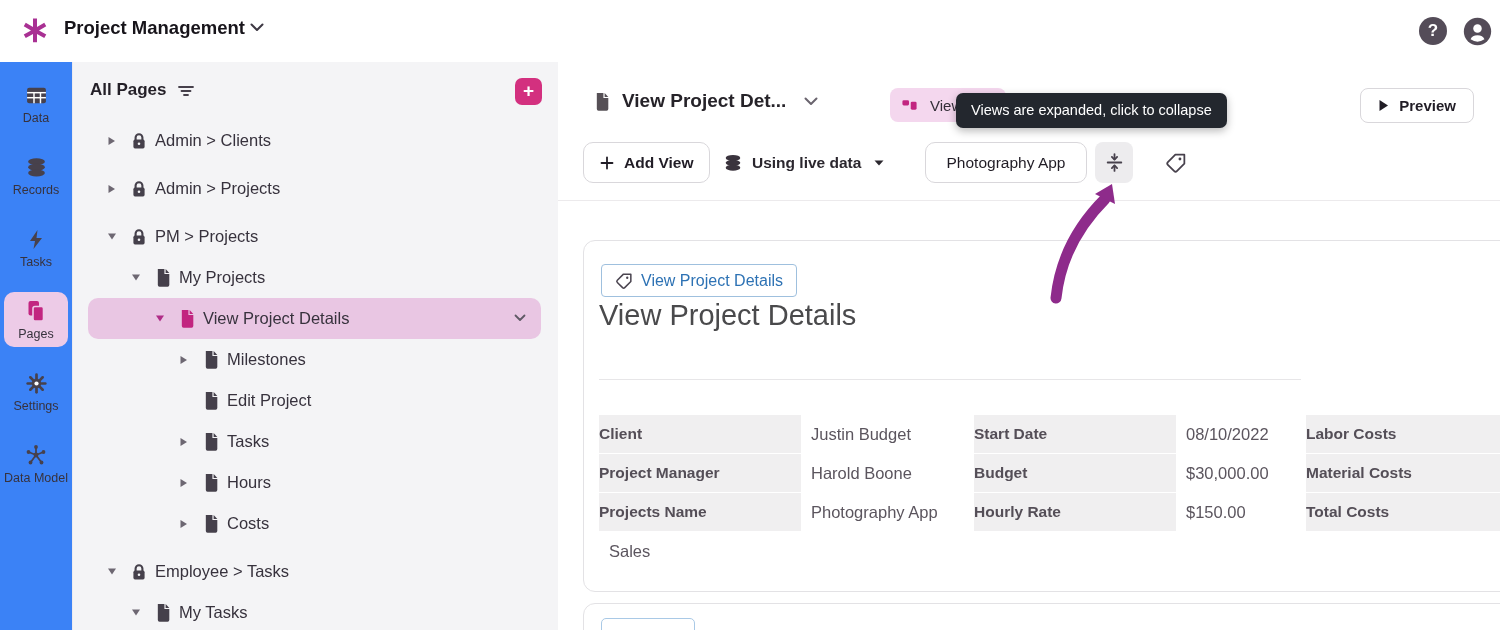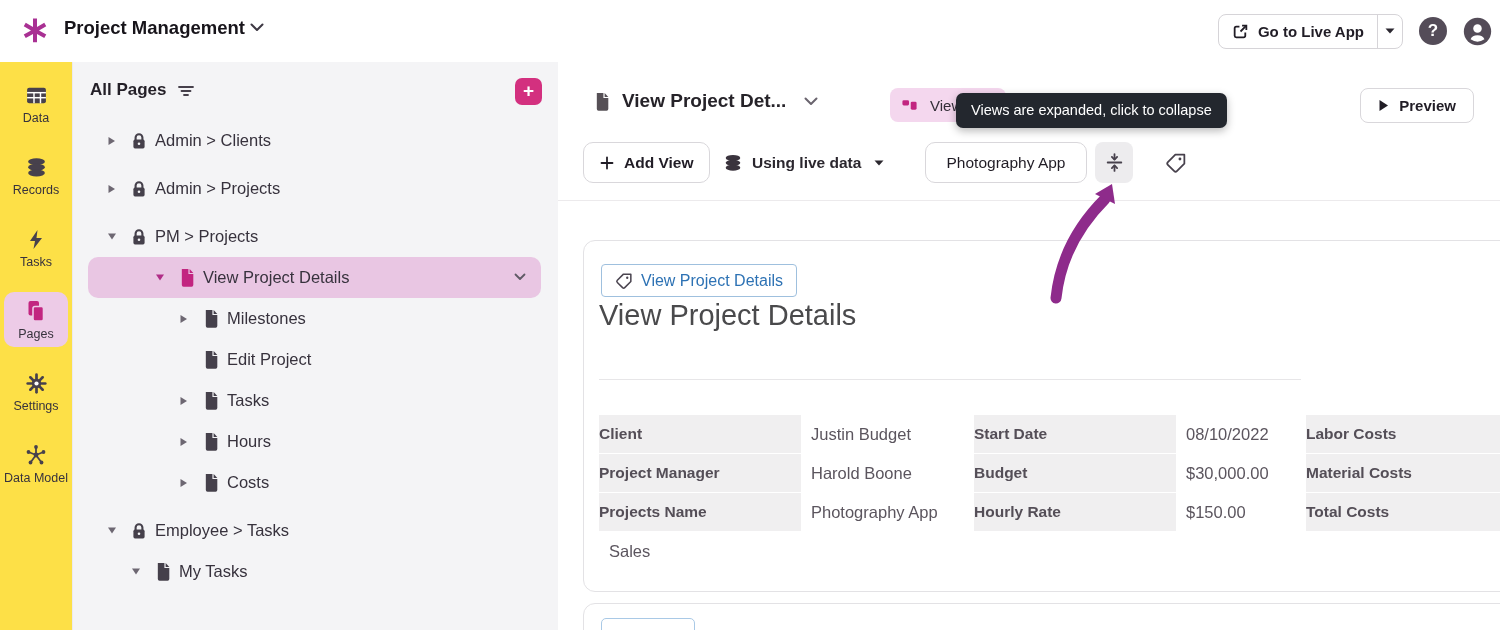--- a/index.html
+++ b/index.html
@@ -13,21 +13,21 @@
   .appname { position:absolute; left:64px; top:17px; font-size:18.5px; font-weight:700; color:#17141a; }
   .app-chev { position:absolute; left:250px; top:23px; color:#3d3843; }
   .topbar-right { position:absolute; right:8px; top:12px; height:38px; display:flex; align-items:center; gap:16px; }
   .live-btn { display:flex; align-items:stretch; height:35px; border:1px solid #d6d4d8; border-radius:8px; background:#fff; overflow:hidden; }
   .live-main { display:flex; align-items:center; gap:9px; padding:0 13px; font-size:15px; font-weight:700; color:#211d26; cursor:pointer; }
   .live-split { display:flex; align-items:center; justify-content:center; width:25px; border-left:1px solid #d6d4d8; color:#2b2730; cursor:pointer; }
   .help-circle { width:28px; height:28px; border-radius:50%; background:#544c58; color:#fff; display:flex; align-items:center; justify-content:center; font-size:17px; font-weight:700; cursor:pointer; }
   .avatar { width:29px; height:29px; cursor:pointer; display:flex; }
 
   
-  .rail { position:absolute; left:0; top:62px; width:73px; height:568px; background:#fde047; border-right:1px solid #eceaee; z-index:20; display:flex; flex-direction:column; align-items:center; padding-top:14px; gap:17px; }
+  .rail { position:absolute; left:0; top:62px; width:73px; height:568px; background:#3b82f6; border-right:1px solid #eceaee; z-index:20; display:flex; flex-direction:column; align-items:center; padding-top:14px; gap:17px; }
   .rail-item { width:64px; display:flex; flex-direction:column; align-items:center; gap:4px; padding:7px 0 6px; border-radius:10px; cursor:pointer; color:#47414c; }
   .rail-item .ricon { height:24px; display:flex; align-items:center; justify-content:center; }
   .rail-item .rlabel { font-size:12.5px; color:#37323d; white-space:nowrap; }
   .rail-item.active { background:#edcbe7; }
   .rail-item.active .ricon { color:#c22580; }
 
   
   .panel { position:absolute; left:73px; top:62px; width:485px; height:568px; background:#f4f4f6; z-index:10; }
   .panel-head { position:relative; height:58px; }
   .panel-title { position:absolute; left:17px; top:18px; font-size:17px; font-weight:700; color:#231f27; display:flex; align-items:center; gap:10px; }
@@ -100,37 +100,20 @@
           <path fill="currentColor" d="M10.4 2h3.2v6.7l5.8-3.3 1.6 2.8-5.8 3.3 5.8 3.3-1.6 2.8-5.8-3.3V21h-3.2v-6.7l-5.8 3.3-1.6-2.8 5.8-3.3-5.8-3.3 1.6-2.8 5.8 3.3z"></path>
         </svg>
       </div>
     <div class="appname">Project Management</div>
     <div class="app-chev">
         <svg width="14" height="9" viewBox="0 0 14 9">
           <polyline points="1.5,1.5 7,7 12.5,1.5" fill="none" stroke="currentColor" stroke-width="2" stroke-linecap="round" stroke-linejoin="round"></polyline>
         </svg>
       </div>
     <div class="topbar-right">
-      <div class="live-btn">
-        <div class="live-main">
-          <span>
-              <svg width="17" height="17" viewBox="0 0 16 16">
-                <path d="M12.5 9v3A1.5 1.5 0 0 1 11 13.5H4A1.5 1.5 0 0 1 2.5 12V5A1.5 1.5 0 0 1 4 3.5h3" fill="none" stroke="currentColor" stroke-width="1.7"></path>
-                <polyline points="9.5,2.5 13.5,2.5 13.5,6.5" fill="none" stroke="currentColor" stroke-width="1.7"></polyline>
-                <line x1="13" y1="3" x2="8" y2="8" stroke="currentColor" stroke-width="1.7"></line>
-              </svg>
-            </span>
-          <span>Go to Live App</span>
-        </div>
-        <div class="live-split">
-            <svg width="10" height="6" viewBox="0 0 10 6">
-              <polygon points="0.5,0.5 9.5,0.5 5,5.5" fill="currentColor"></polygon>
-            </svg>
-          </div>
-      </div>
       <div class="help-circle">
           <span>?</span>
         </div>
       <div class="avatar">
           <svg width="29" height="29" viewBox="0 0 28 28">
             <circle cx="14" cy="14" r="13.2" fill="#544c58"></circle>
             <circle cx="14" cy="11" r="4.1" fill="#fff"></circle>
             <path d="M7.3 21.6a7 5.6 0 0 1 13.4 0 12 12 0 0 1-13.4 0z" fill="#fff"></path>
           </svg>
         </div>
@@ -284,20 +267,35 @@
     <span class="ticon">
             <svg width="16" height="18" viewBox="0 0 16 18">
               <path d="M4.6 8V5.6a3.4 3.4 0 0 1 6.8 0V8" fill="none" stroke="currentColor" stroke-width="2.1"></path>
               <rect x="2.4" y="7.6" width="11.2" height="8.8" rx="1.6" fill="currentColor"></rect>
               <circle cx="8" cy="11.8" r="1.3" fill="#f4f4f6"></circle>
             </svg>
           </span>
     <span class="tlabel">PM &gt; Projects</span>
 
   </div>
+        <div class="tree-row" style="padding-left: 41px;">
+    <span class="caret">
+            <svg width="12" height="9" viewBox="0 0 12 9">
+              <polygon points="2,1.5 10,1.5 6,7.5" fill="currentColor"></polygon>
+            </svg>
+          </span>
+    <span class="ticon">
+            <svg width="16" height="19" viewBox="0 0 17 20">
+              <path d="M3 1h7v5.4h5.2V18a1.8 1.8 0 0 1-1.8 1.8H4.8A1.8 1.8 0 0 1 3 18Z" fill="currentColor"></path>
+              <path d="M11.3 1l3.9 4.1h-3.9Z" fill="currentColor"></path>
+            </svg>
+          </span>
+    <span class="tlabel">My Projects</span>
+
+  </div>
         <div class="tree-row sel" style="padding-left: 65px;">
     <span class="caret">
             <svg width="12" height="9" viewBox="0 0 12 9">
               <polygon points="2,1.5 10,1.5 6,7.5" fill="currentColor"></polygon>
             </svg>
           </span>
     <span class="ticon">
             <svg width="16" height="19" viewBox="0 0 17 20">
               <path d="M3 1h7v5.4h5.2V18a1.8 1.8 0 0 1-1.8 1.8H4.8A1.8 1.8 0 0 1 3 18Z" fill="currentColor"></path>
               <path d="M11.3 1l3.9 4.1h-3.9Z" fill="currentColor"></path>

